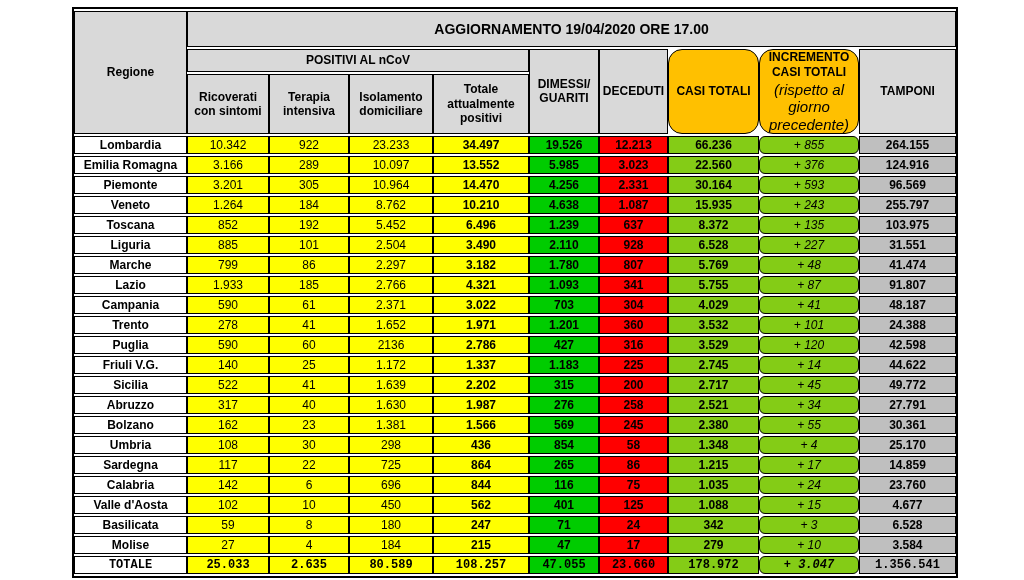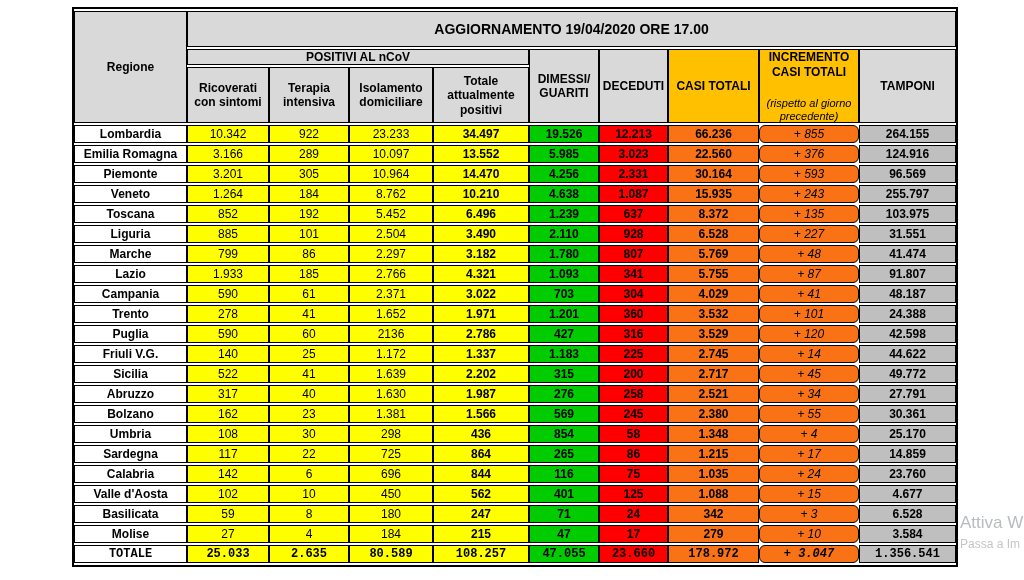--- a/index.html
+++ b/index.html
@@ -24,33 +24,33 @@
   }
   th, td {
     border: 1px solid #000;
     text-align: center;
     vertical-align: middle;
     overflow: hidden;
     padding: 0 2px;
   }
   .h { font-weight: bold; font-size: 12px; line-height: 1.2; }
   .gray   { background: #D9D9D9; }
-  .orange { background: #FFC000; }
+  .orange { background: #FFC000; border-radius: 14px; }
   th.title { font-size: 14px; height: 36px; }
-  th.group { height: 16px; text-align: center; }
+  th.group { height: 22px; text-align: center; }
   th.sub   { height: 56px; }
   .inc-main { display: block; line-height: 1.25; }
-  .inc-note { display: block; font-style: italic; font-weight: normal; font-size: 11px; line-height: 1.15; margin-top: 17px; }
+  .inc-note { display: block; font-style: italic; font-weight: normal; font-size: 15px; line-height: 1.15; margin-top: 1px; }
 
   td { font-size: 12px; height: 18px; }
   td.c-region { background: #ffffff; font-weight: bold; }
   td.c-yellow { background: #FFFF00; }
   td.c-green  { background: #00CC00; text-align: center; }
   td.c-red    { background: #FF0000; }
-  td.c-orange { background: #f97316; margin-left: 32px; }
+  td.c-orange { background: #84cc16; margin-left: 32px; }
   td.c-gray   { background: #BFBFBF; }
   td.bold     { font-weight: bold; }
   td.inc      { font-style: italic; border-radius: 6px; }
   tr.total-row td { font-weight: bold; font-family: Liberation Mono, monospace; }
 
   .watermark { position: absolute; left: 960px; top: 511px; color: #b9bcbe; white-space: nowrap; }
   .wm1 { font-size: 17px; line-height: 1.4; }
   .wm2 { font-size: 12px; line-height: 1.5; color: #c3c6c8; }
 </style>
 </head>
@@ -356,17 +356,13 @@
             <td class="c-green bold">47.055</td>
             <td class="c-red bold">23.660</td>
             <td class="c-orange bold">178.972</td>
             <td class="c-orange inc">+ 3.047</td>
             <td class="c-gray bold">1.356.541</td>
           </tr>
         </tbody>
     </table>
   </div>
 
-  <div class="watermark">
-    <div class="wm1">Attiva W</div>
-    <div class="wm2">Passa a Im</div>
-  </div>
 </div>
 
 </body></html>

